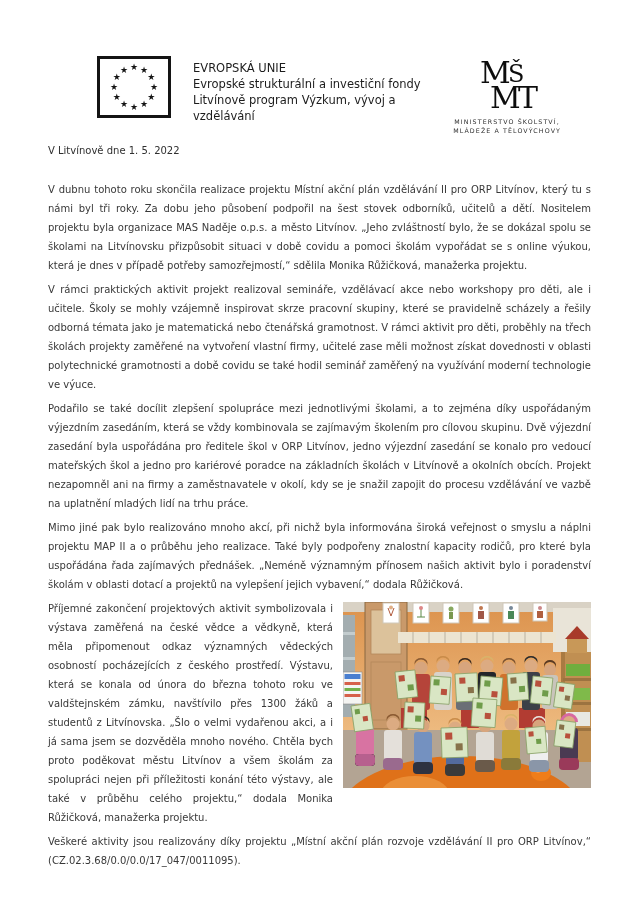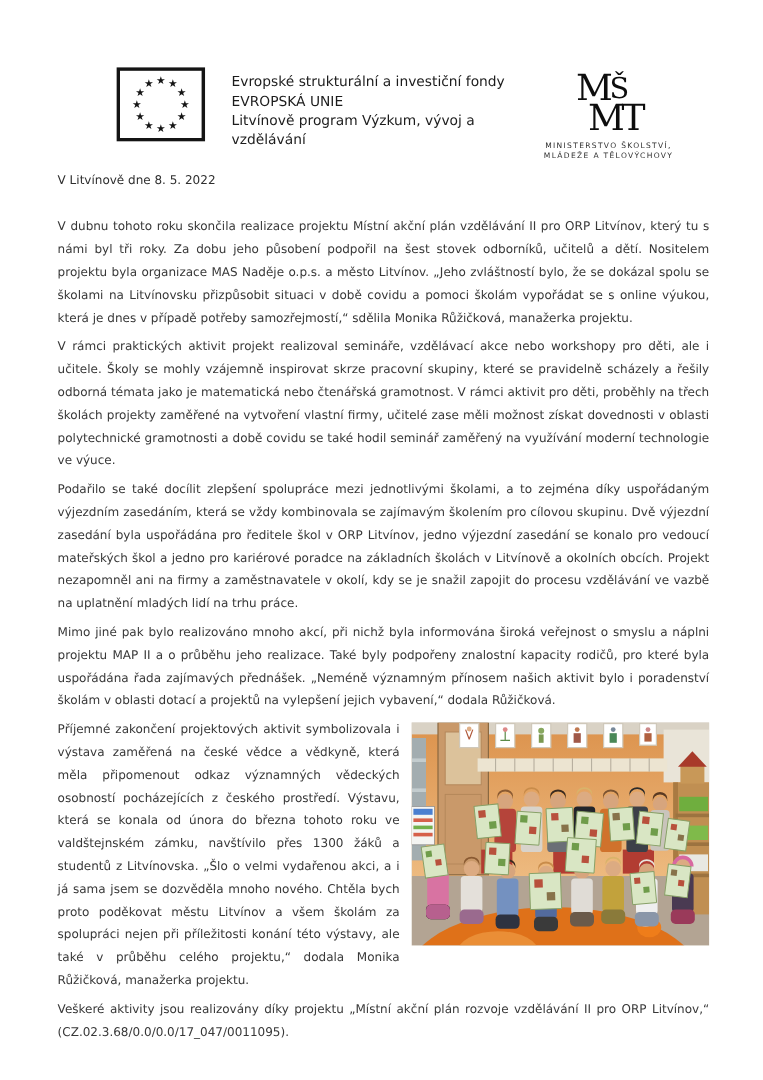--- a/index.html
+++ b/index.html
@@ -65,42 +65,42 @@
             <text x="27" y="51.3">★</text>
           <text x="19.7" y="44">★</text>
             <text x="17" y="34">★</text>
           <text x="19.7" y="24">★</text>
             <text x="27" y="16.7">★</text>
         </g>
       </svg>
     </div>
 
     <div class="eu-text">
+      <div>EVROPSKÁ UNIE</div>
       <div>Evropské strukturální a investiční fondy</div>
-      <div>EVROPSKÁ UNIE</div>
       <div>Litvínově program Výzkum, vývoj a vzdělávání</div>
     </div>
 
     <div class="msmt">
       <svg class="msmt-mono" width="90" height="60" viewBox="0 0 90 60">
         <g fill="#0d0d0d" font-family="DejaVu Serif" font-weight="normal">
           <text x="18" y="27" font-size="30">M</text>
           <text x="46" y="26" font-size="24">Š</text>
           <text x="28" y="52" font-size="30">M</text>
           <text x="56" y="52" font-size="30">T</text>
         </g>
       </svg>
       <div class="msmt-caption">
         <div>MINISTERSTVO ŠKOLSTVÍ,</div>
         <div>MLÁDEŽE A TĚLOVÝCHOVY</div>
       </div>
     </div>
   </div>
 
-  <div class="dateline">V Litvínově dne 8. 5. 2022</div>
+  <div class="dateline">V Litvínově dne 1. 5. 2022</div>
 
   <div class="body-copy">
     <p>V dubnu tohoto roku skončila realizace projektu Místní akční plán vzdělávání II pro ORP Litvínov, který tu s námi byl tři roky. Za dobu jeho působení podpořil na šest stovek odborníků, učitelů a dětí. Nositelem projektu byla organizace MAS Naděje o.p.s. a město Litvínov. „Jeho zvláštností bylo, že se dokázal spolu se školami na Litvínovsku přizpůsobit situaci v době covidu a pomoci školám vypořádat se s online výukou, která je dnes v případě potřeby samozřejmostí,“ sdělila Monika Růžičková, manažerka projektu.</p>
     <p>V rámci praktických aktivit projekt realizoval semináře, vzdělávací akce nebo workshopy pro děti, ale i učitele. Školy se mohly vzájemně inspirovat skrze pracovní skupiny, které se pravidelně scházely a řešily odborná témata jako je matematická nebo čtenářská gramotnost. V rámci aktivit pro děti, proběhly na třech školách projekty zaměřené na vytvoření vlastní firmy, učitelé zase měli možnost získat dovednosti v oblasti polytechnické gramotnosti a době covidu se také hodil seminář zaměřený na využívání moderní technologie ve výuce.</p>
     <p>Podařilo se také docílit zlepšení spolupráce mezi jednotlivými školami, a to zejména díky uspořádaným výjezdním zasedáním, která se vždy kombinovala se zajímavým školením pro cílovou skupinu. Dvě výjezdní zasedání byla uspořádána pro ředitele škol v ORP Litvínov, jedno výjezdní zasedání se konalo pro vedoucí mateřských škol a jedno pro kariérové poradce na základních školách v Litvínově a okolních obcích. Projekt nezapomněl ani na firmy a zaměstnavatele v okolí, kdy se je snažil zapojit do procesu vzdělávání ve vazbě na uplatnění mladých lidí na trhu práce.</p>
     <p>Mimo jiné pak bylo realizováno mnoho akcí, při nichž byla informována široká veřejnost o smyslu a náplni projektu MAP II a o průběhu jeho realizace. Také byly podpořeny znalostní kapacity rodičů, pro které byla uspořádána řada zajímavých přednášek. „Neméně významným přínosem našich aktivit bylo i poradenství školám v oblasti dotací a projektů na vylepšení jejich vybavení,“ dodala Růžičková.</p>
 
     <div class="photo">
       <svg width="248" height="186" viewBox="0 0 248 186">
 

